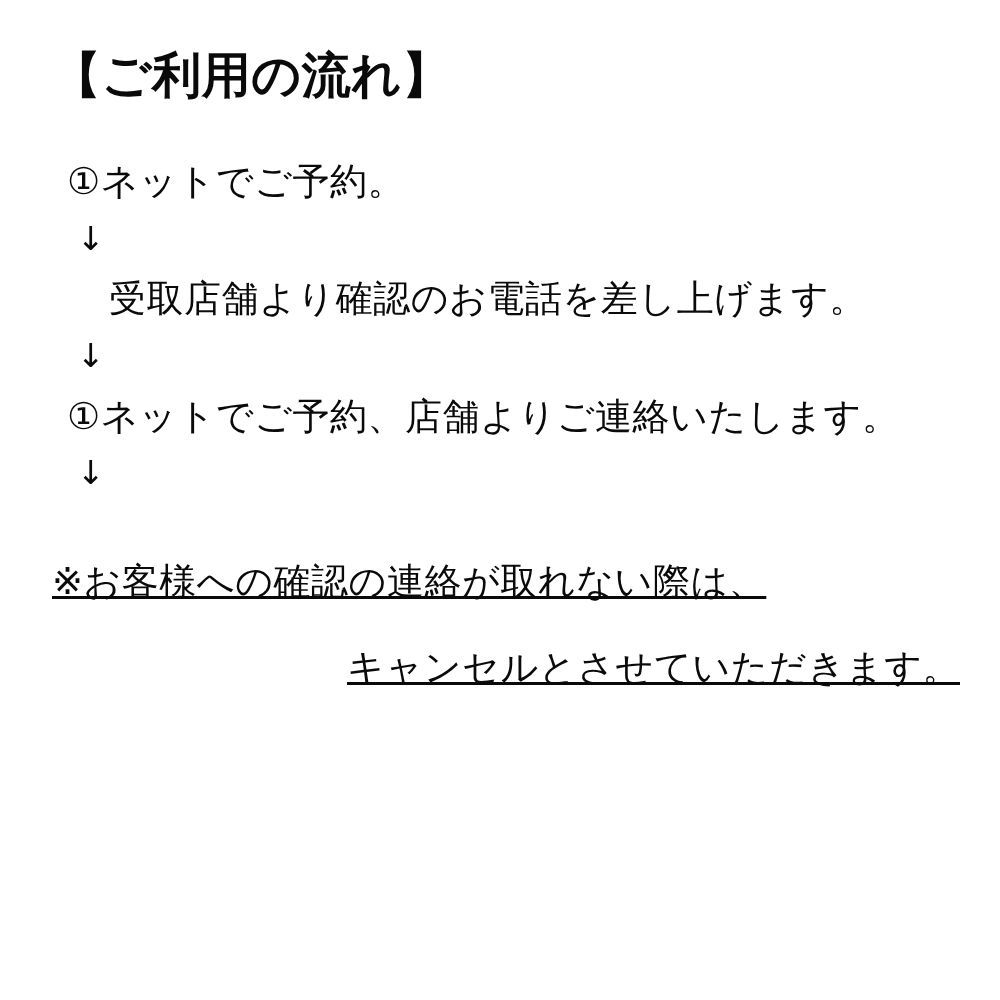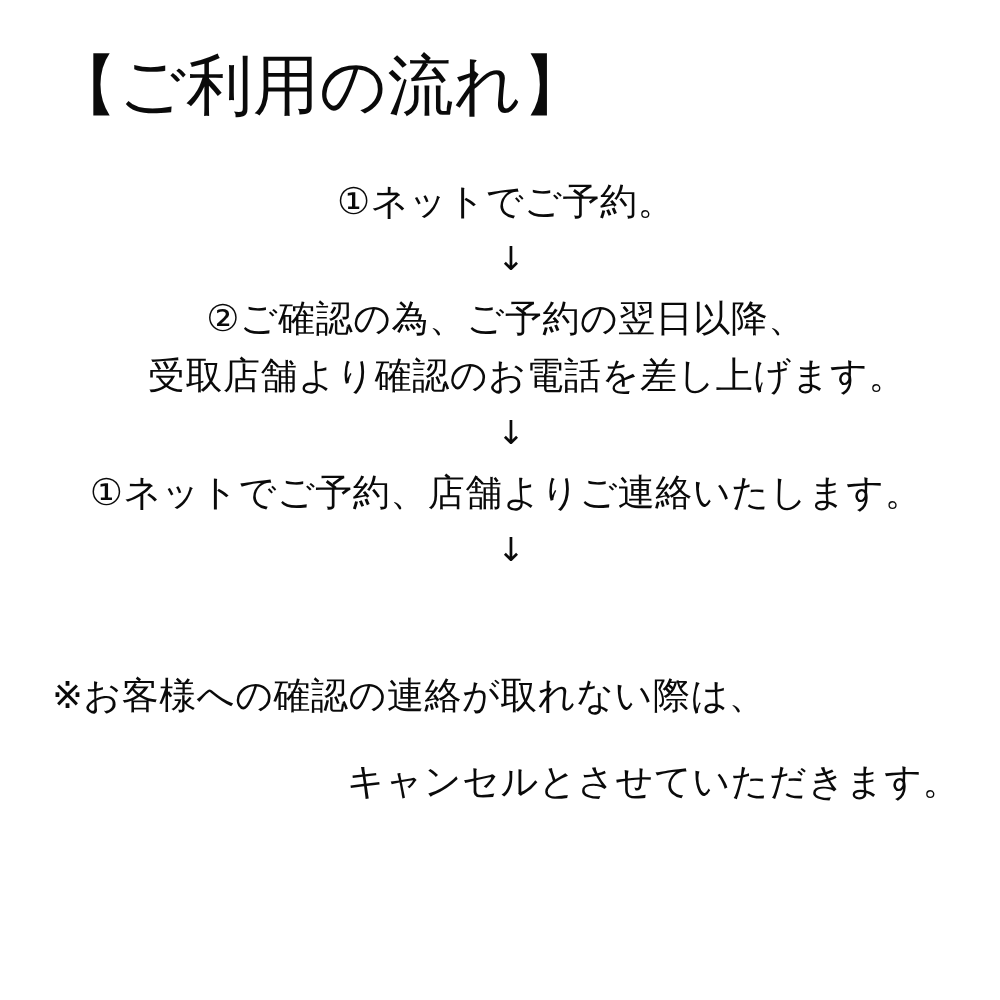--- a/index.html
+++ b/index.html
@@ -15,32 +15,31 @@
     overflow: hidden;
   }
   .page {
     position: relative;
     width: 1000px;
     height: 1000px;
     box-sizing: border-box;
     padding: 48px 40px 40px 52px;
   }
   .doc-title {
-    font-size: 66px;
+    font-size: 49px;
     line-height: 1.15;
     letter-spacing: 0.5px;
-    font-weight: 400;
+    font-weight: 700;
     margin: 0 0 54px 0;
     white-space: nowrap;
   }
   .steps {
-    margin: 8px;
+    margin: 15px;
     padding: 0;
     list-style: none;
-    text-align: center;
   }
   .step {
     font-size: 37px;
     line-height: 1.32;
     letter-spacing: 0.5px;
     margin: 0 0 6px 0;
     white-space: nowrap;
   }
   .step-line2 {
     font-size: 37px;
@@ -51,21 +50,22 @@
     margin: 8px 0 0 0;
     font-family: Liberation Serif, serif;
   }
   .arrow {
     font-size: 33px;
     line-height: 1.1;
     margin: 14px 0 18px 10px;
     letter-spacing: 0;
   }
   .note {
-    margin-top: 104px;
+    margin-top: 66px;
+    text-decoration: underline;
   }
   .note-line {
     font-size: 37px;
     line-height: 1.32;
     letter-spacing: 0.5px;
     white-space: nowrap;
   }
   .note-line.indent {
     padding-left: 42px;
     margin-top: 10px;
@@ -80,21 +80,20 @@
   <h1 class="doc-title">【ご利用の流れ】</h1>
 
   <div class="steps">
 
     <div class="step-block">
       <p class="step">①ネットでご予約。</p>
     </div>
     <p class="arrow">↓</p>
 
     <div class="step-block">
-      <p class="step">②ご確認の為、ご予約の翌日以降、</p>
       <p class="step-line2">受取店舗より確認のお電話を差し上げます。</p>
     </div>
     <p class="arrow">↓</p>
 
     <div class="step-block">
       <p class="step">①ネットでご予約、店舗よりご連絡いたします。</p>
     </div>
     <p class="arrow">↓</p>
 
 

